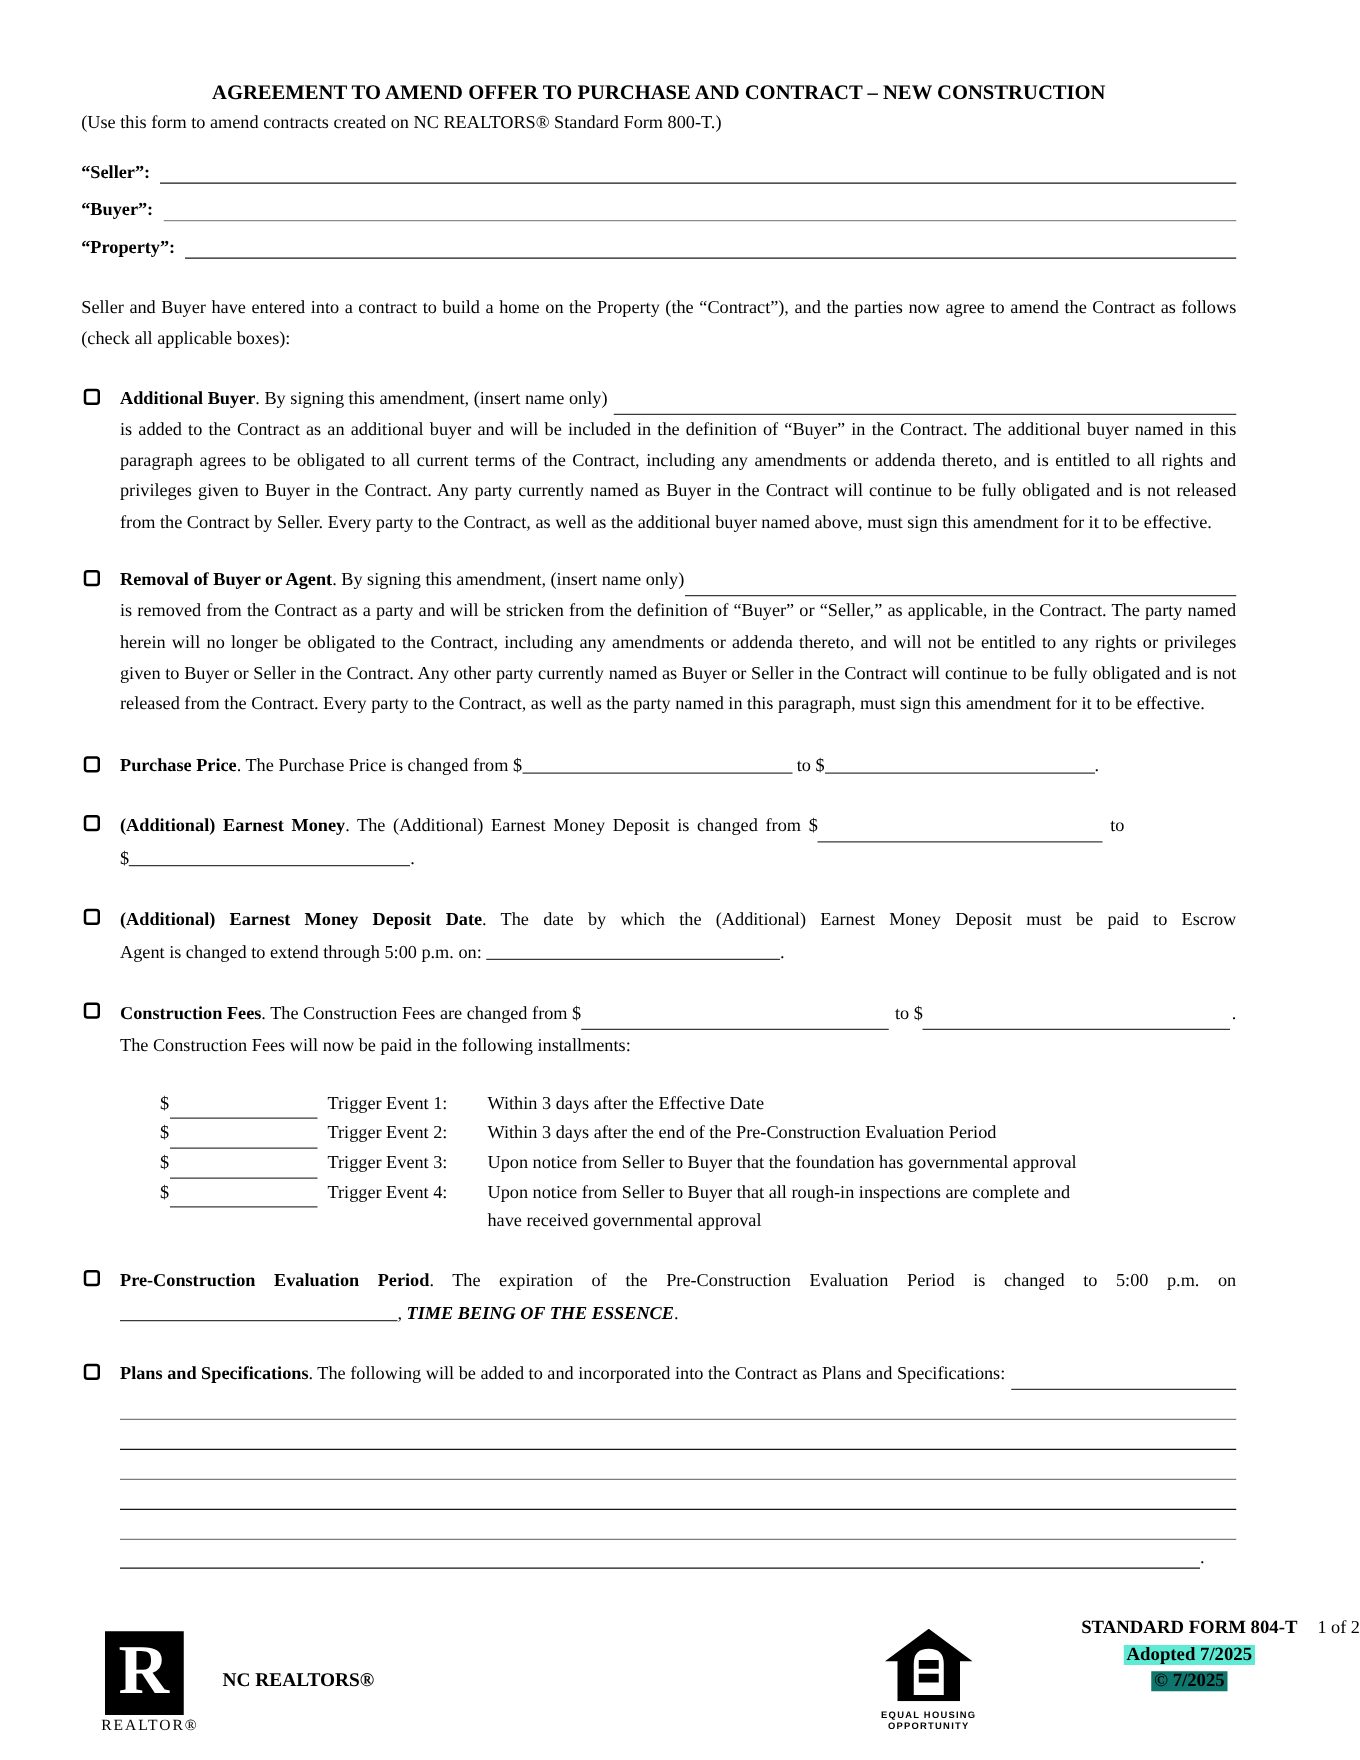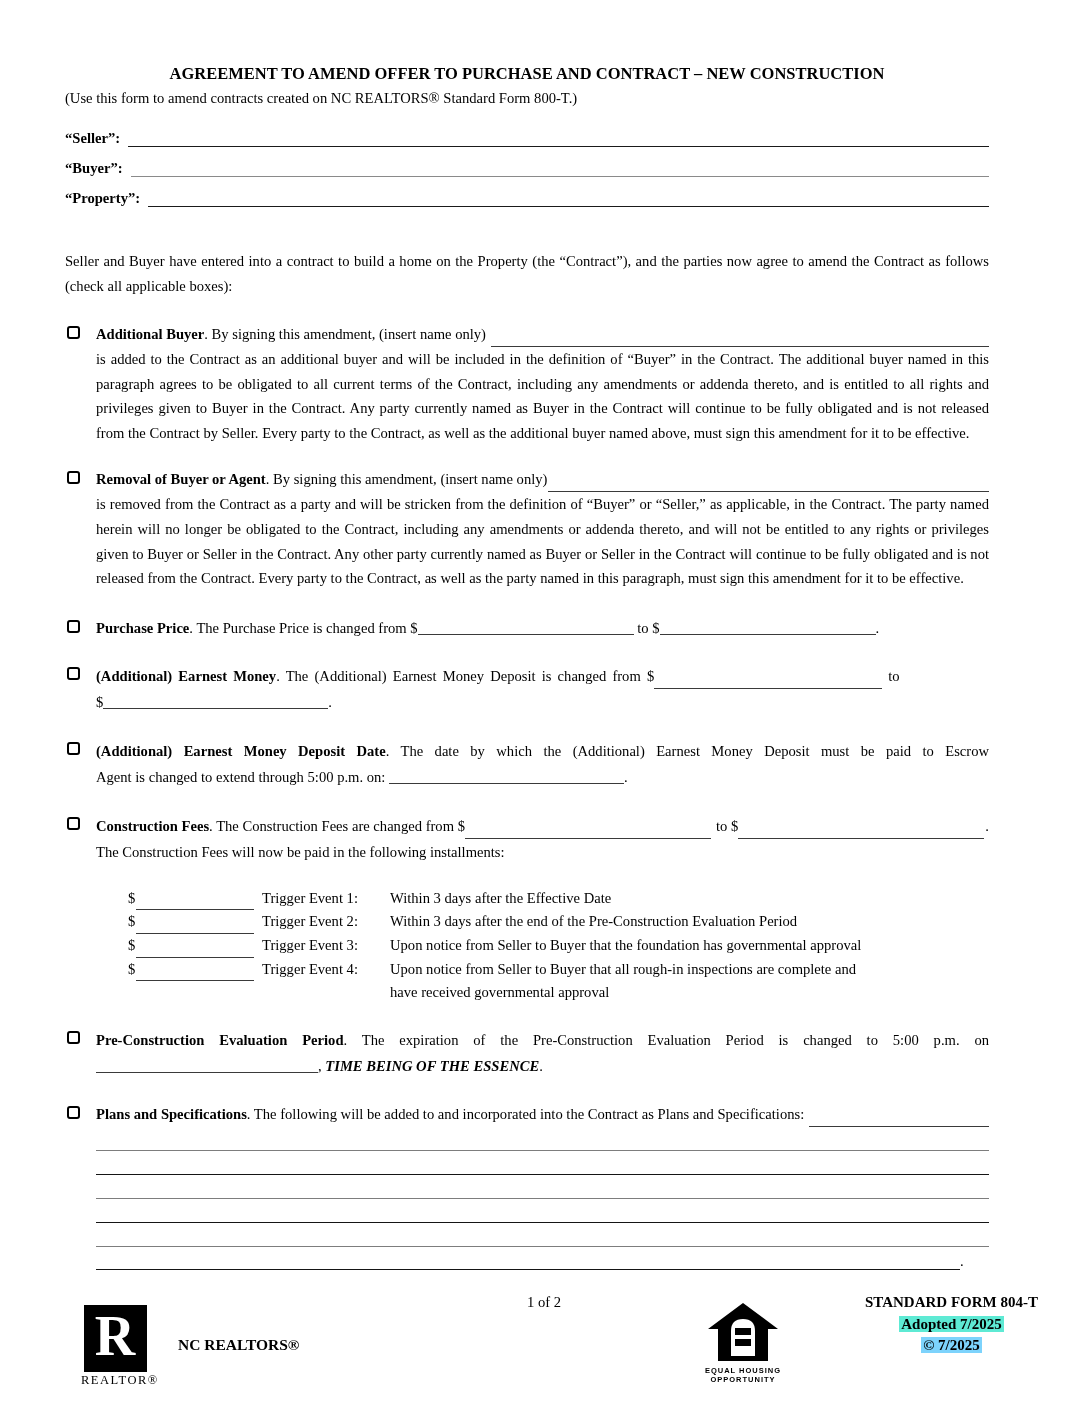--- a/index.html
+++ b/index.html
@@ -5,21 +5,21 @@
   *{margin:0;padding:0;box-sizing:border-box}
   html,body{background:#ffffff}
   body{width:1088px;height:1408px;position:relative;font-family:"Liberation Serif",serif;color:#000;font-size:14.6px;overflow:hidden}
   .page{padding:63px 99px 0 65px}
   .title{text-align:center;font-size:16.5px;font-weight:bold;line-height:21px}
   .subtitle{text-align:left;font-size:14.6px;line-height:20px;margin-top:4px}
   .parties{margin-top:9px}
   .party-row{display:flex;align-items:flex-end;height:30px;font-weight:bold}
   .pline{flex:1;margin-left:8px;border-bottom:1.6px solid #1a1a1a;height:24px}
   .pline.gray{border-color:#8a8a8a}
-  .intro{margin-top:42px;text-align:justify;line-height:25px}
+  .intro{margin-top:27px;text-align:justify;line-height:25px}
   .section{display:flex;align-items:flex-start}
   .mt-lg{margin-top:23px}
   .mt-md{margin-top:22px}
   .mt-sm{margin-top:25px}
   .cbcol{width:31px;flex:none;padding-top:4px}
   .cb{width:13px;height:13px;border:2px solid #000;border-radius:3px;margin-left:2px}
   .scontent{flex:1;min-width:0}
   .stitle{white-space:pre}
   .line1{display:flex;align-items:flex-end;line-height:25px}
   .fill{flex:1;border-bottom:1.5px solid #3a3a3a;height:20px;margin-left:5px;min-width:40px}
@@ -34,21 +34,21 @@
   .tamt{width:134px;flex:none;margin-left:32px;display:flex;align-items:flex-end}
   .tamt .blank{width:118px;margin-left:1px;height:19px}
   .tlabel{width:128px;flex:none}
   .tdesc{flex:1}
   .tcont{margin-left:294px;line-height:23.6px}
   .rules{margin-left:31px;margin-top:0}
   .rule{height:24px;border-bottom:1.6px solid #151515}
   .rule.g{border-color:#7d7d7d}
   .lastrule{display:flex;align-items:flex-end;height:23px}
   .lastrule .blank{width:864px;height:22px;border-bottom:1.6px solid #151515}
-  .pageno{position:absolute;top:1294px;left:0;width:1088px;text-align:center}
+  .pageno{position:absolute;top:1294px;left:0;width:1088px;text-align:right}
   .rlogo{position:absolute;left:81px;top:1305px;width:68px;text-align:center}
   .rbox{width:63px;height:67px;background:#000;color:#fff;font-weight:bold;font-size:56px;line-height:63px;text-align:center;margin:0 auto}
   .rtext{font-size:12.5px;letter-spacing:1.5px;margin-top:1px;white-space:nowrap}
   .ncr{position:absolute;left:178px;top:1336px;font-weight:bold;font-size:15.5px}
   .eho{position:absolute;left:703px;top:1303px;width:80px;text-align:center}
   .ehotext{font-family:"Liberation Sans",sans-serif;font-size:7.5px;font-weight:bold;letter-spacing:1px;line-height:9px;margin-top:1px;white-space:nowrap}
   .forminfo{position:absolute;right:50px;top:1292px;text-align:center;font-weight:bold;font-size:15px;line-height:21.5px}
   .hl{padding:0 2px}
 </style>
 </head>
@@ -241,14 +241,14 @@
   </svg>
   <div class="ehotext">
       <div>EQUAL HOUSING</div>
       <div>OPPORTUNITY</div>
     </div>
 </div>
 
 <div class="forminfo">
   <div>STANDARD FORM 804-T</div>
   <div><span class="hl" style="background: #5eead4;">Adopted 7/2025</span></div>
-  <div><span class="hl" style="background: #7dd3fc;">© 7/2025</span></div>
+  <div><span class="hl" style="background: #0f766e;">© 7/2025</span></div>
 </div>
 
 </body></html>

